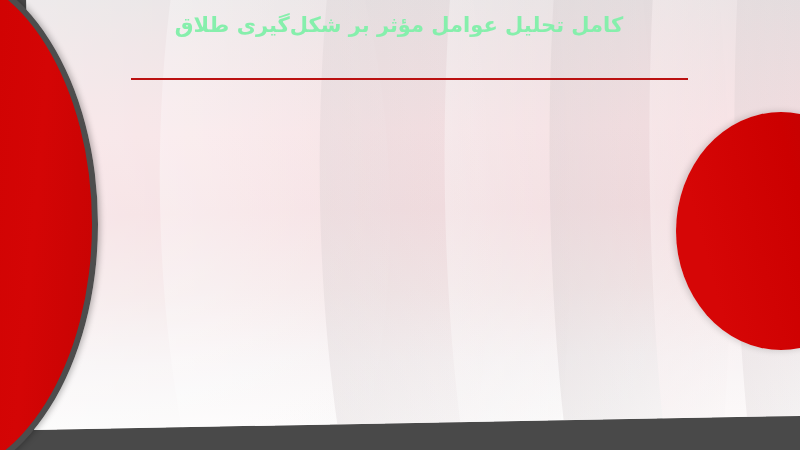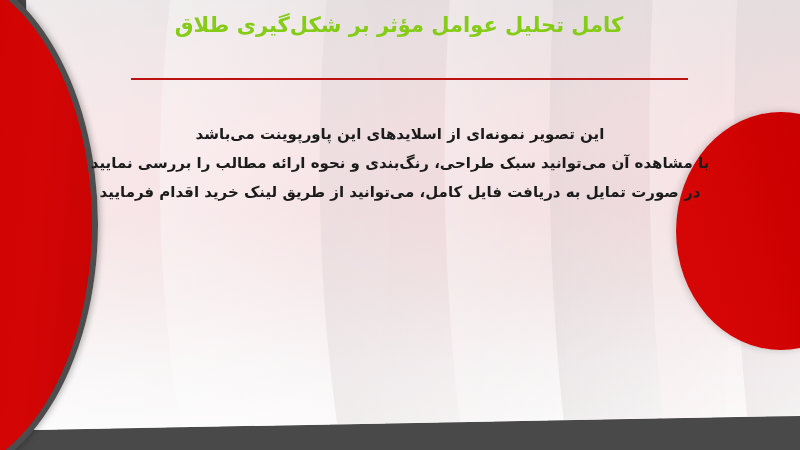--- a/index.html
+++ b/index.html
@@ -113,21 +113,21 @@
     top: 10px;
     right: 96px;
     width: 610px;
     text-align: center;
   }
   .title-line {
     font-family: "DejaVu Sans", sans-serif;
     font-size: 21px;
     font-weight: 600;
     line-height: 1.48;
-    color: #84cc16;
+    color: #86efac;
     letter-spacing: 0;
     white-space: nowrap;
     direction: rtl;
   }
   .title-rule {
     position: absolute;
     top: 78px;
     left: 131px;
     width: 557px;
     height: 0;
@@ -178,20 +178,15 @@
   <div class="left-lens"></div>
 
   <div class="content">
 
     <div class="title-block">
       <div class="title-line">کامل تحلیل عوامل مؤثر بر شکل‌گیری طلاق</div>
     </div>
 
     <div class="title-rule"></div>
 
-    <div class="body-block">
-      <div class="body-line">این تصویر نمونه‌ای از اسلایدهای این پاورپوینت می‌باشد</div>
-      <div class="body-line">با مشاهده آن می‌توانید سبک طراحی، رنگ‌بندی و نحوه ارائه مطالب را بررسی نمایید</div>
-      <div class="body-line">در صورت تمایل به دریافت فایل کامل، می‌توانید از طریق لینک خرید اقدام فرمایید</div>
-    </div>
 
   </div>
 </div>
 
 </body></html>

